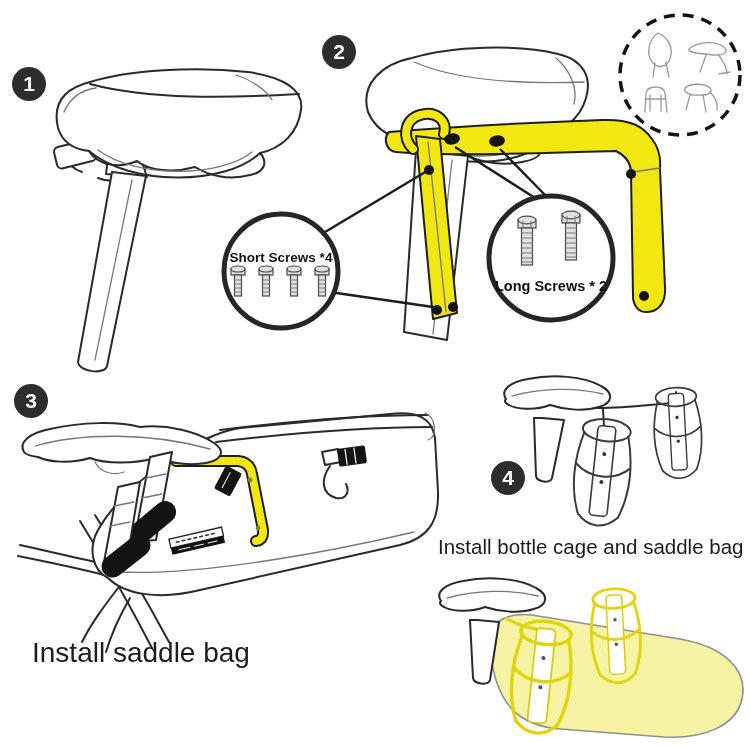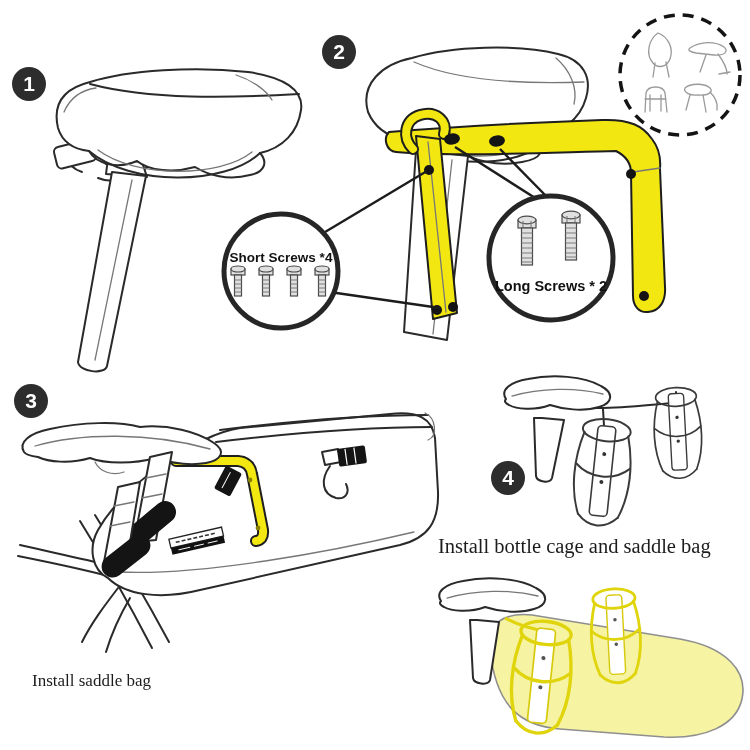--- a/index.html
+++ b/index.html
@@ -7,22 +7,22 @@
     --badge-bg:#2d2d2d; --badge-text:#ffffff; --caption:#1c1c1c; --cage-yellow:#e0d40c;
   }
   html,body{margin:0;padding:0;}
   body{font-family:"Liberation Sans",sans-serif;background:#ffffff;}
   .page{position:relative;width:750px;height:750px;background:#ffffff;overflow:hidden;}
   .page svg{position:absolute;left:0;top:0;}
   .badge{position:absolute;width:34px;height:34px;border-radius:50%;
          background:var(--badge-bg);color:var(--badge-text);
          display:flex;align-items:center;justify-content:center;
          font-size:21px;font-weight:bold;}
-  .caption{position:absolute;color:var(--caption);white-space:nowrap;font-family:Liberation Serif, serif;}
-  #caption-3{left:32px;top:671px;font-size:17px;}
+  .caption{position:absolute;color:var(--caption);white-space:nowrap;}
+  #caption-3{left:32px;top:637px;font-size:28px;}
   #caption-4{left:438px;top:535px;font-size:20.5px;}
 
   
   .lart{fill:#ffffff;stroke:var(--line);stroke-width:2;stroke-linejoin:round;}
   .yp{fill:var(--yellow);stroke:#1e1e1e;stroke-width:2;stroke-linejoin:round;}
   .ln{fill:none;stroke:var(--line);stroke-width:2;stroke-linecap:round;}
   .thin{fill:none;stroke:#777;stroke-width:1.3;stroke-linecap:round;}
   .blk{fill:#141414;stroke:none;}
   .conn{fill:none;stroke:#1c1c1c;stroke-width:2.4;}
   .callout-circle{fill:#ffffff;stroke:#262626;stroke-width:5;}

